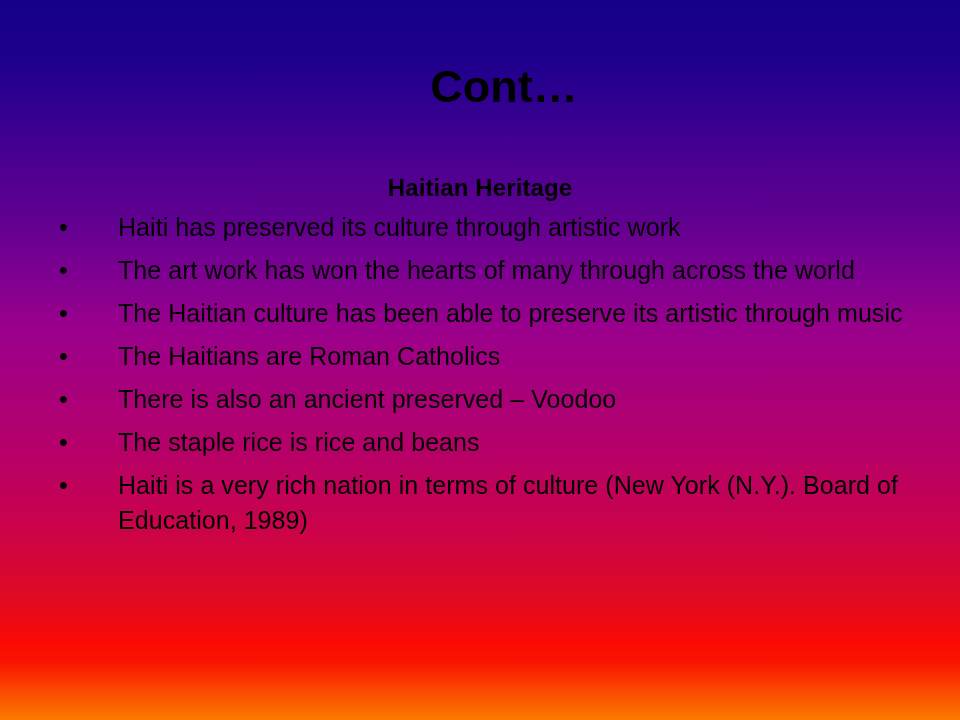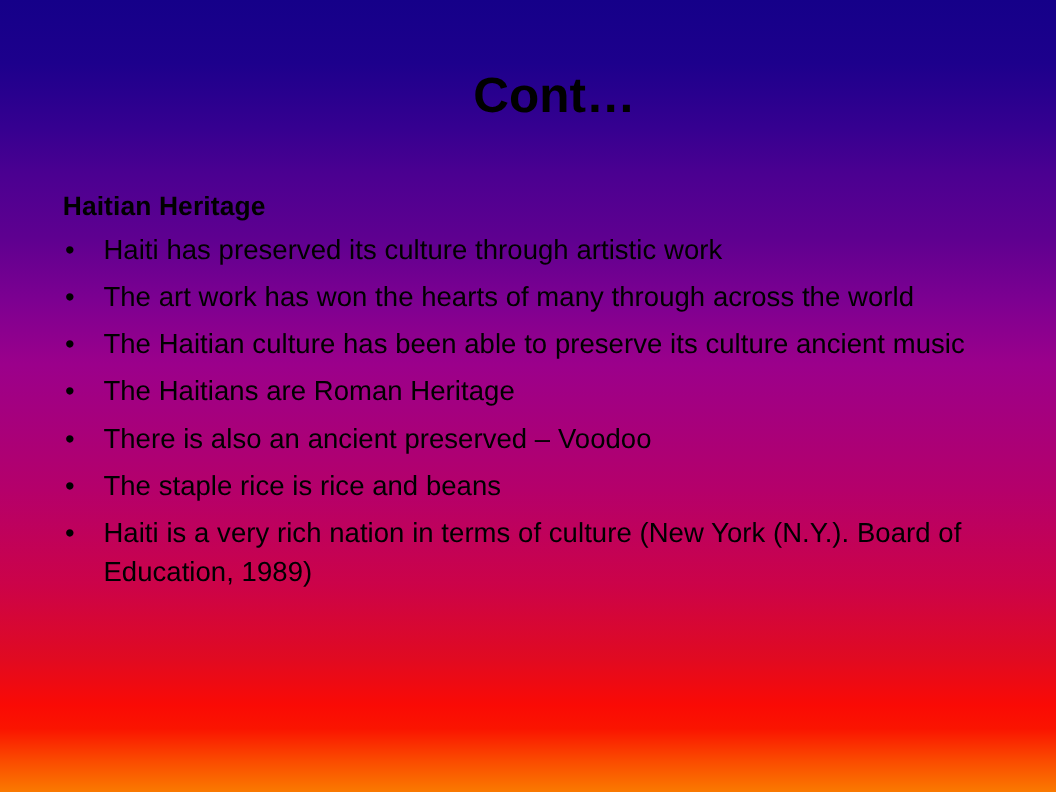--- a/index.html
+++ b/index.html
@@ -59,20 +59,21 @@
     width: 846px;
   }
 
   .subhead {
     font-size: 24px;
     font-weight: bold;
     color: #000000;
     line-height: 1.22;
     margin: 0 0 8px 0;
     letter-spacing: 0.1px;
+    text-align: center;
   }
 
   ul.bullets {
     list-style: none;
     margin: 0;
     padding: 0;
   }
 
   ul.bullets > li {
     position: relative;
@@ -89,20 +90,21 @@
     position: absolute;
     left: 2px;
     top: 0;
     font-size: 25px;
     line-height: 1.40;
     color: #000000;
   }
 
   ul.bullets > li .bullet-text {
     display: block;
+    margin-left: 24px;
   }
 </style>
 </head>
 <body>
 
 <div id="slide">
 
   <div id="slide-title">Cont…</div>
 
   <div id="body-block">
@@ -113,25 +115,25 @@
       <li>
         <span class="bullet-marker">•</span>
         <span class="bullet-text">Haiti has preserved its culture through artistic work</span>
       </li>
       <li>
         <span class="bullet-marker">•</span>
         <span class="bullet-text">The art work has won the hearts of many through across the world</span>
       </li>
       <li>
         <span class="bullet-marker">•</span>
-        <span class="bullet-text">The Haitian culture has been able to preserve its culture ancient music</span>
+        <span class="bullet-text">The Haitian culture has been able to preserve its artistic through music</span>
       </li>
       <li>
         <span class="bullet-marker">•</span>
-        <span class="bullet-text">The Haitians are Roman Heritage</span>
+        <span class="bullet-text">The Haitians are Roman Catholics</span>
       </li>
       <li>
         <span class="bullet-marker">•</span>
         <span class="bullet-text">There is also an ancient preserved – Voodoo</span>
       </li>
       <li>
         <span class="bullet-marker">•</span>
         <span class="bullet-text">The staple rice is rice and beans</span>
       </li>
       <li>

